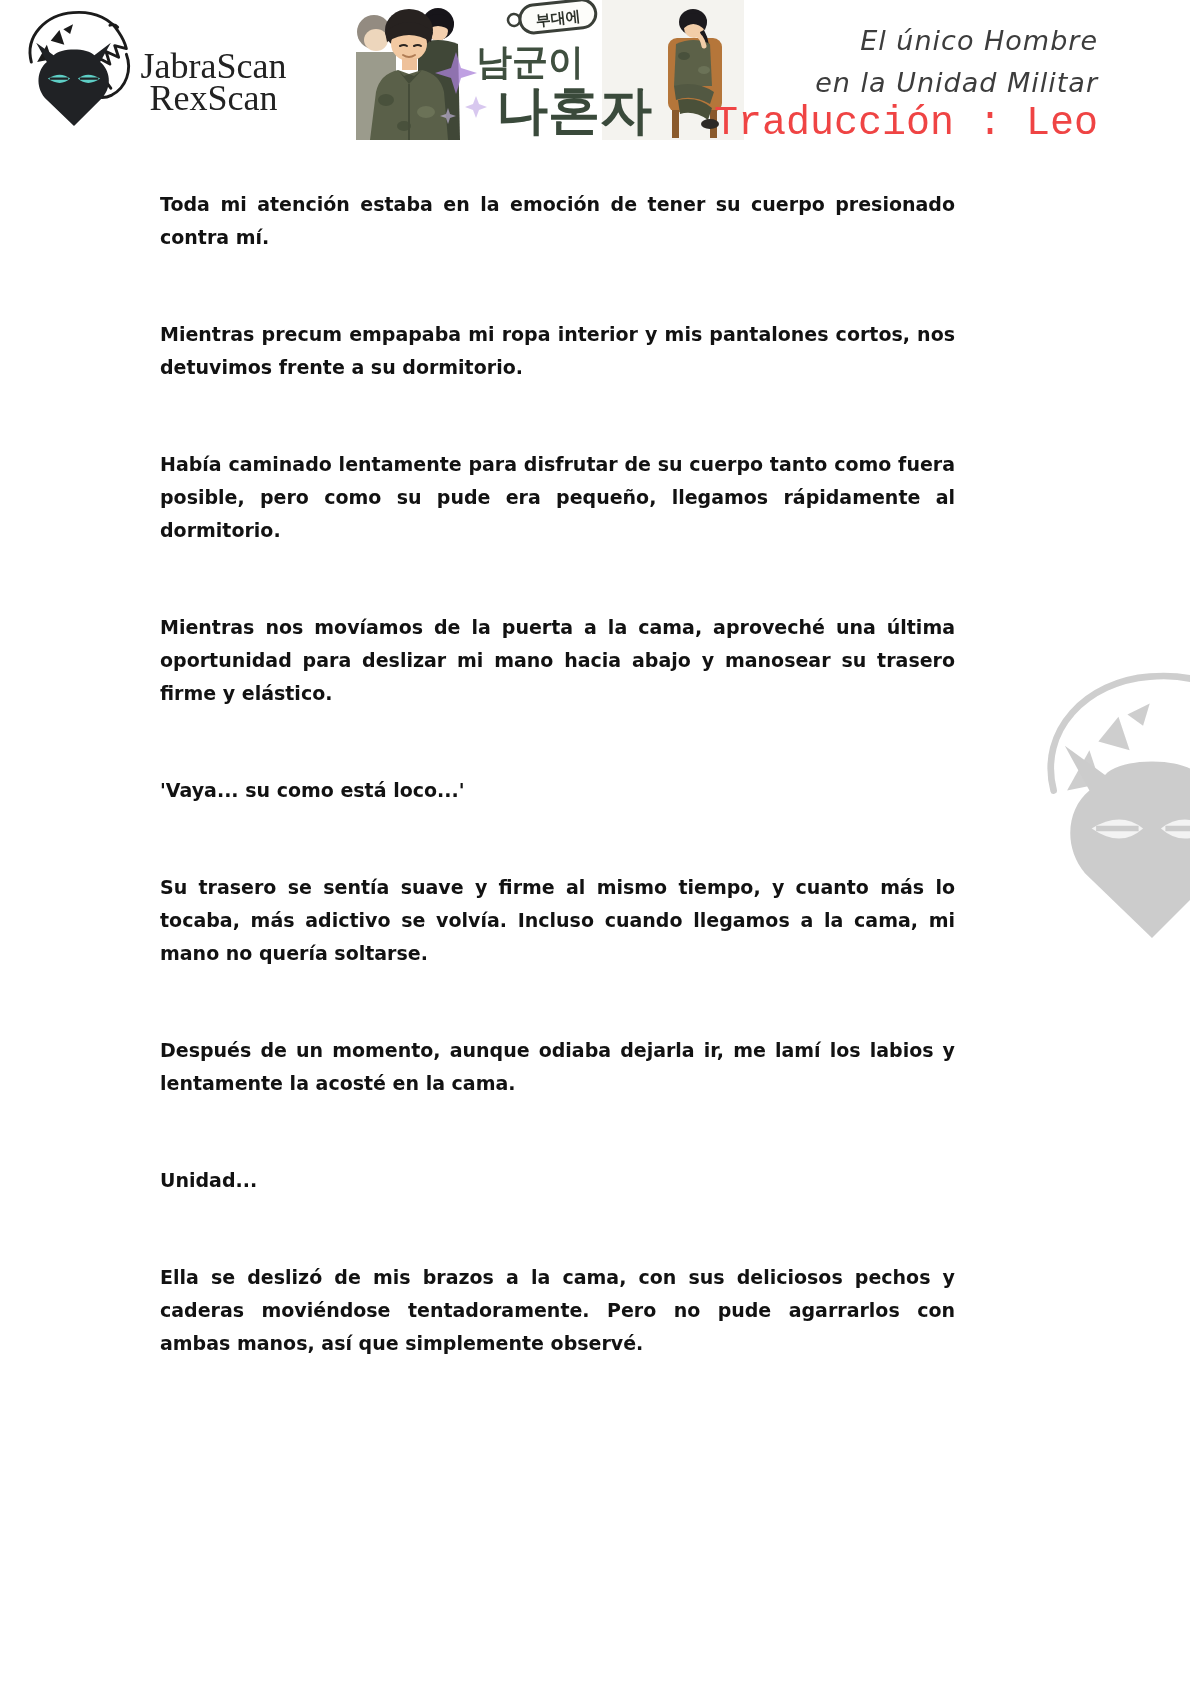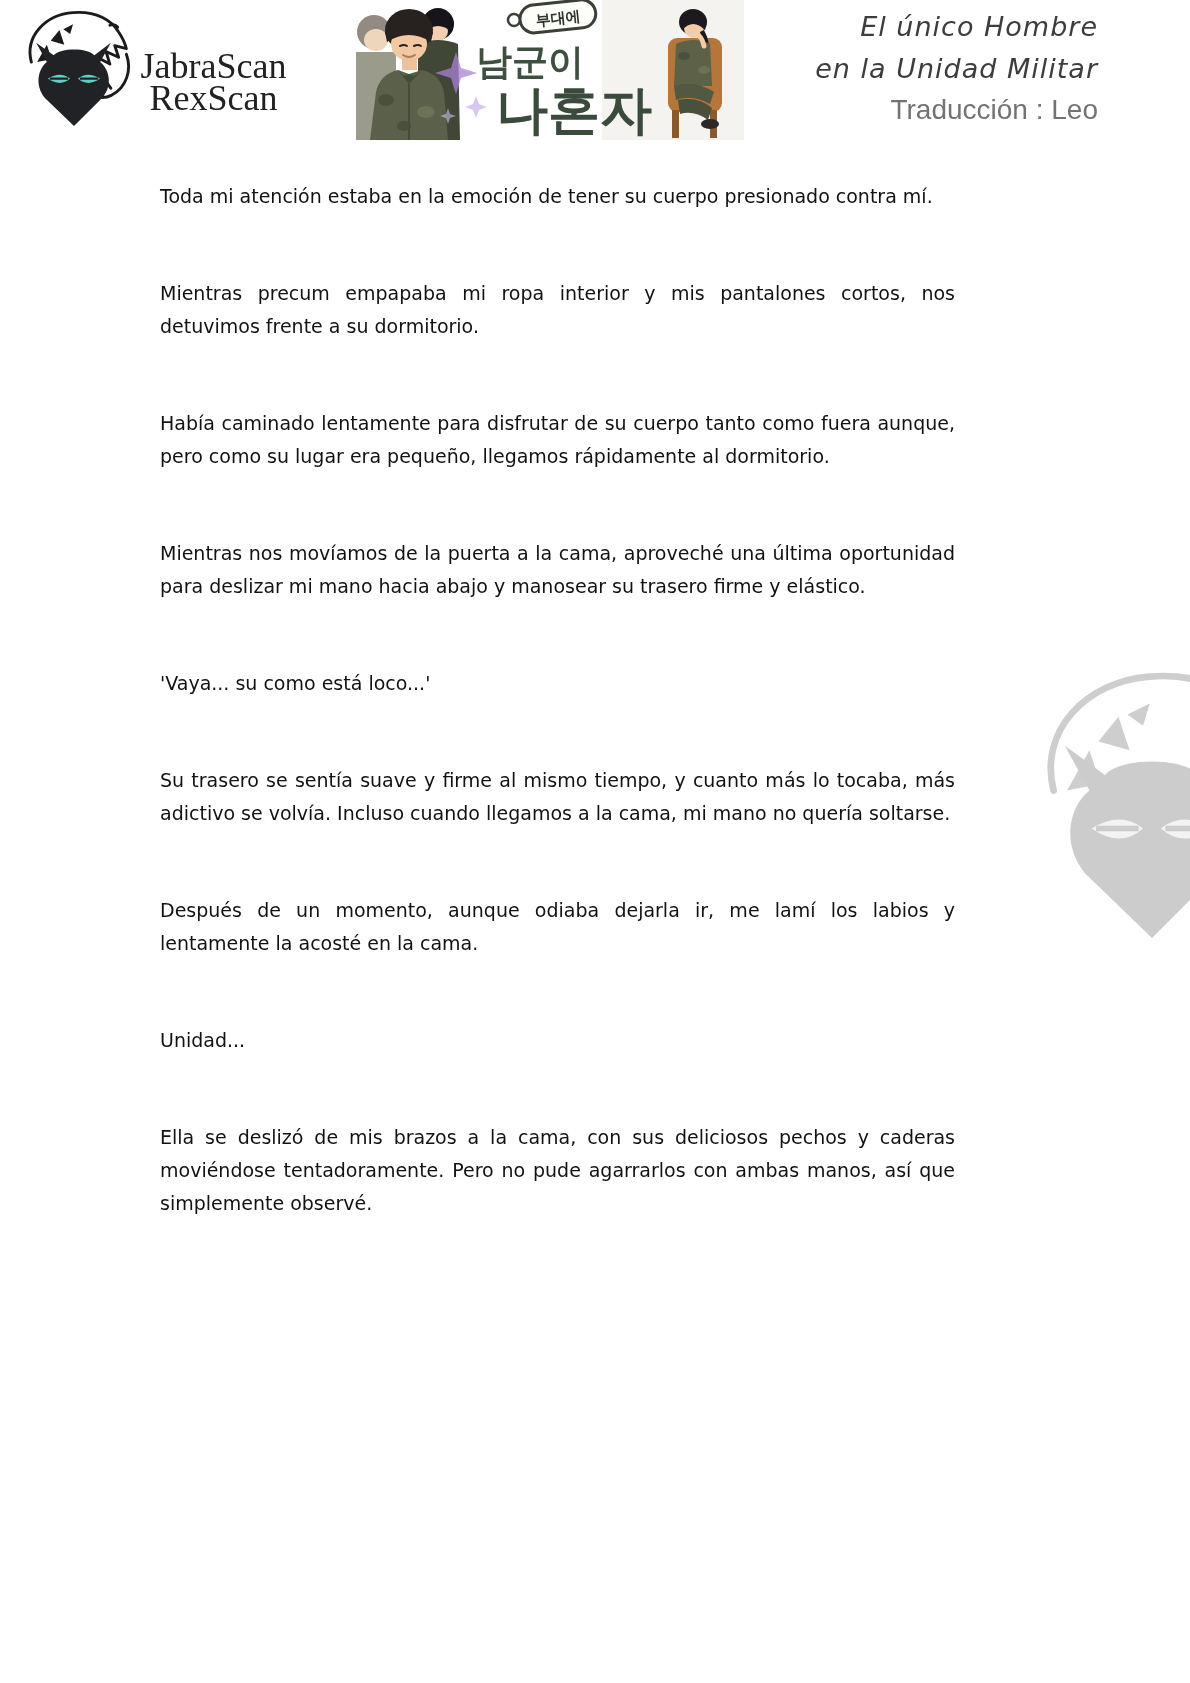--- a/index.html
+++ b/index.html
@@ -23,44 +23,44 @@
     font-size:36px; line-height:32px; color:#222; text-align:center;
   }
 
   .cover { position:absolute; left:352px; top:0; width:392px; height:140px; }
   .cover svg { display:block; }
   .kr-tag-text { font-family:"DejaVu Sans", sans-serif; font-weight:bold; font-size:15px; fill:#2e332b; }
   .kr-title-1 { font-family:"DejaVu Sans", sans-serif; font-weight:bold; font-size:36px; fill:#3f4f3f; }
   .kr-title-2 { font-family:"DejaVu Sans", sans-serif; font-weight:bold; font-size:52px; fill:#3a4a3b; }
 
   .series-title {
-    position:absolute; right:92px; top:6px; width:420px;
+    position:absolute; right:92px; top:20px; width:420px;
     text-align:right;
   }
   .hand-line {
     font-family:"DejaVu Sans", sans-serif;
     font-style:italic;
     font-size:27px; line-height:42px; color:#3d3d3d;
     letter-spacing:1px;
   }
   .credit-line {
-    font-family:Liberation Sans, sans-serif;
-    font-size:28px; line-height:40px; color:#737373;
+    font-family:Liberation Mono, monospace;
+    font-size:40px; line-height:40px; color:#ef4444;
   }
 
   
   .watermark {
     position:absolute; left:1002px; top:652px; width:300px; height:295px;
     --line:#c9c9c9; --mask-fill:#c7c7c7; --eye:#f2f2f2;
     opacity:0.9;
   }
 
   
   .doc-body {
-    position:absolute; left:160px; top:180px; width:795px;
+    position:absolute; left:160px; top:188px; width:795px;font-weight:bold;
   }
   .doc-body p {
     margin:0 0 64px 0;
     font-size:19px; line-height:33px;
     color:#121212;
     text-align:justify;
   }
   .doc-body p:last-child { margin-bottom:12px; }
 
   
@@ -188,21 +188,21 @@
     </div>
   </div>
 
   <svg class="watermark" viewBox="0 0 132 132">
     <use href="#rex-logo"></use>
   </svg>
 
   <div class="doc-body">
     <p>Toda mi atención estaba en la emoción de tener su cuerpo presionado contra mí.</p>
     <p>Mientras precum empapaba mi ropa interior y mis pantalones cortos, nos detuvimos frente a su dormitorio.</p>
-    <p>Había caminado lentamente para disfrutar de su cuerpo tanto como fuera aunque, pero como su lugar era pequeño, llegamos rápidamente al dormitorio.</p>
+    <p>Había caminado lentamente para disfrutar de su cuerpo tanto como fuera posible, pero como su pude era pequeño, llegamos rápidamente al dormitorio.</p>
     <p>Mientras nos movíamos de la puerta a la cama, aproveché una última oportunidad para deslizar mi mano hacia abajo y manosear su trasero firme y elástico.</p>
     <p>'Vaya... su como está loco...'</p>
     <p>Su trasero se sentía suave y firme al mismo tiempo, y cuanto más lo tocaba, más adictivo se volvía. Incluso cuando llegamos a la cama, mi mano no quería soltarse.</p>
     <p>Después de un momento, aunque odiaba dejarla ir, me lamí los labios y lentamente la acosté en la cama.</p>
     <p>Unidad...</p>
     <p>Ella se deslizó de mis brazos a la cama, con sus deliciosos pechos y caderas moviéndose tentadoramente. Pero no pude agarrarlos con ambas manos, así que simplemente observé.</p>
   </div>
 
 </div>
 

